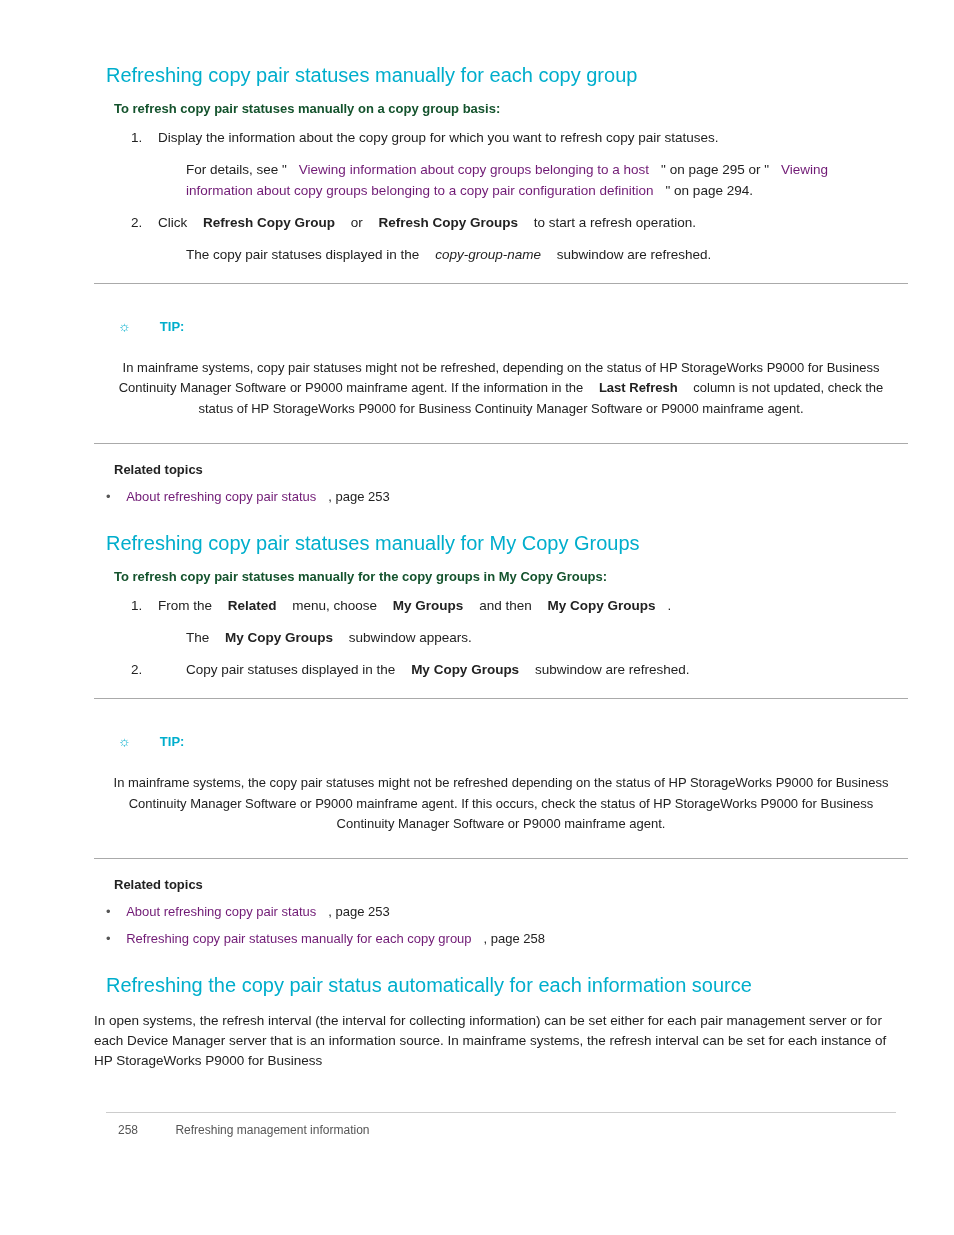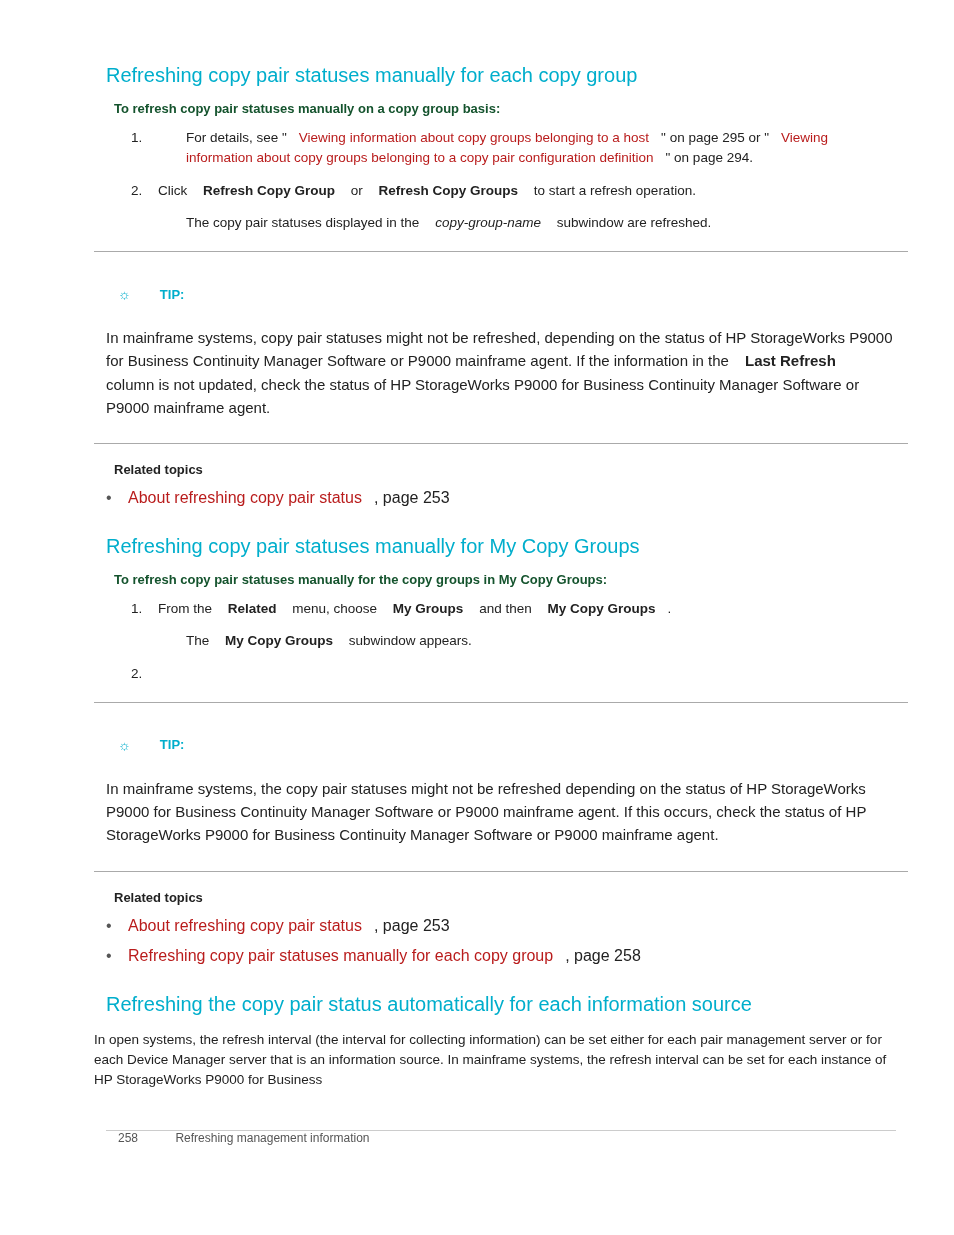--- a/index.html
+++ b/index.html
@@ -33,21 +33,21 @@
     ol li {
       margin-bottom: 8px;
       line-height: 1.5;
     }
     .indent {
       margin-left: 40px;
       margin-bottom: 8px;
       line-height: 1.5;
     }
     a {
-      color: #b91c1c;
+      color: #701a75;
       text-decoration: none;
     }
     .tip-box {
       border-top: 1px solid #aaa;
       border-bottom: 1px solid #aaa;
       padding: 10px 0 12px 0;
       margin: 18px 0 18px 0;
     }
     .tip-label {
       color: #00aecc;
@@ -57,61 +57,64 @@
       display: flex;
       align-items: center;
       gap: 5px;
     }
     .tip-sun {
       font-size: 14px;
       color: #00aecc;
     }
     .tip-text {
       line-height: 1.55;
-      font-size: 15px;
+      font-size: 13px;
+      text-align: center;
     }
     .related-topics-title {
       font-weight: bold;
       font-size: 13px;
       margin-bottom: 6px;
       margin-top: 4px;
       padding-left: 8px;
     }
     .related-list {
       list-style: none;
       margin-left: 0;
       padding: 0;
     }
     .related-list li {
       margin-bottom: 2px;
-      font-size: 16px;
+      font-size: 13px;
     }
     .related-list li::before {
       content: "• ";
       color: #555;
     }
     .section-gap { margin-top: 28px; }
     .footer-line {
       border-top: 1px solid #ccc;
       margin-top: 40px;
+      padding-top: 10px;
       font-size: 12px;
       color: #555;
     }
     b, strong { font-weight: bold; }
     i, em { font-style: italic; }
   </style>
 </head>
 <body>
 
 <h1 class="section-title">Refreshing copy pair statuses manually for each copy group</h1>
 
 <div class="procedure-title">To refresh copy pair statuses manually on a copy group basis:</div>
 
 <ol>
   <li>
+    <span>Display the information about the copy group for which you want to refresh copy pair statuses.</span>
     <div class="indent">
       For details, see "<a href="#">Viewing information about copy groups belonging to a host</a>" on page 295 or "<a href="#">Viewing information about copy groups belonging to a copy pair configuration definition</a>" on page 294.
     </div>
   </li>
   <li>
     <span>Click <strong>Refresh Copy Group</strong> or <strong>Refresh Copy Groups</strong> to start a refresh operation.</span>
     <div class="indent">
       The copy pair statuses displayed in the <em>copy-group-name</em> subwindow are refreshed.
     </div>
   </li>
@@ -138,20 +141,23 @@
 <div class="procedure-title">To refresh copy pair statuses manually for the copy groups in My Copy Groups:</div>
 
 <ol>
   <li>
     <span>From the <strong>Related</strong> menu, choose <strong>My Groups</strong> and then <strong>My Copy Groups</strong>.</span>
     <div class="indent">
       The <strong>My Copy Groups</strong> subwindow appears.
     </div>
   </li>
   <li>
+    <div class="indent">
+      Copy pair statuses displayed in the <strong>My Copy Groups</strong> subwindow are refreshed.
+    </div>
   </li>
 </ol>
 
 <div class="tip-box">
   <div class="tip-label">
     <span class="tip-sun">☼</span>
     <span>TIP:</span>
   </div>
   <div class="tip-text">In mainframe systems, the copy pair statuses might not be refreshed depending on the status of HP StorageWorks P9000 for Business Continuity Manager Software or P9000 mainframe agent. If this occurs, check the status of HP StorageWorks P9000 for Business Continuity Manager Software or P9000 mainframe agent.</div>
 </div>

